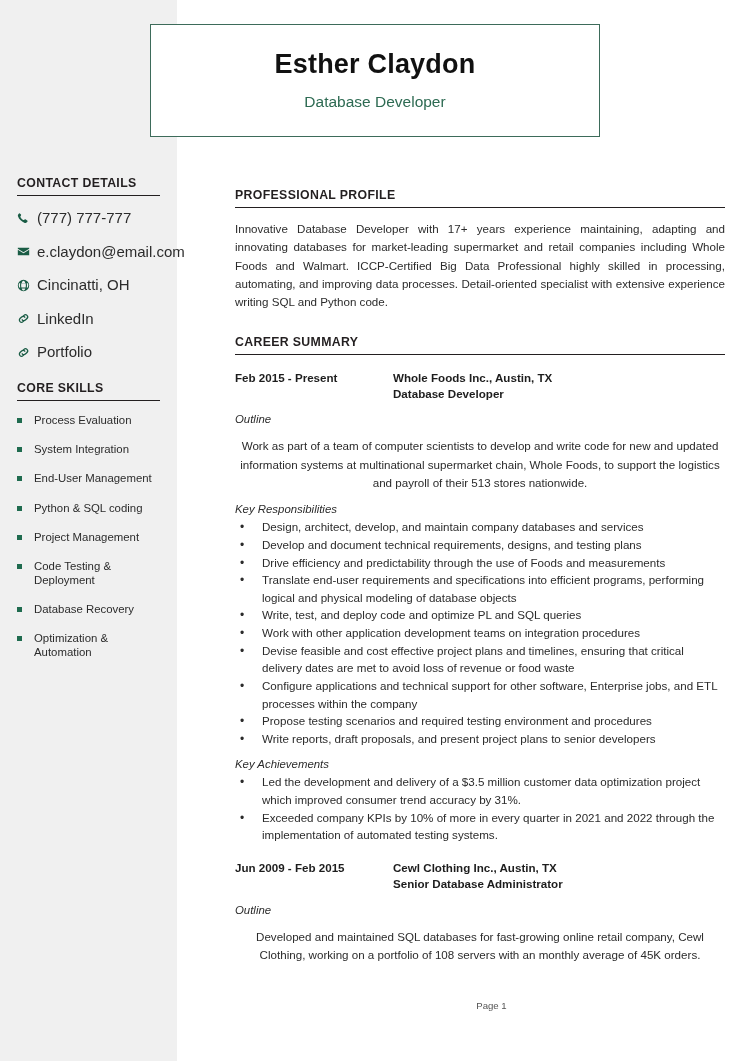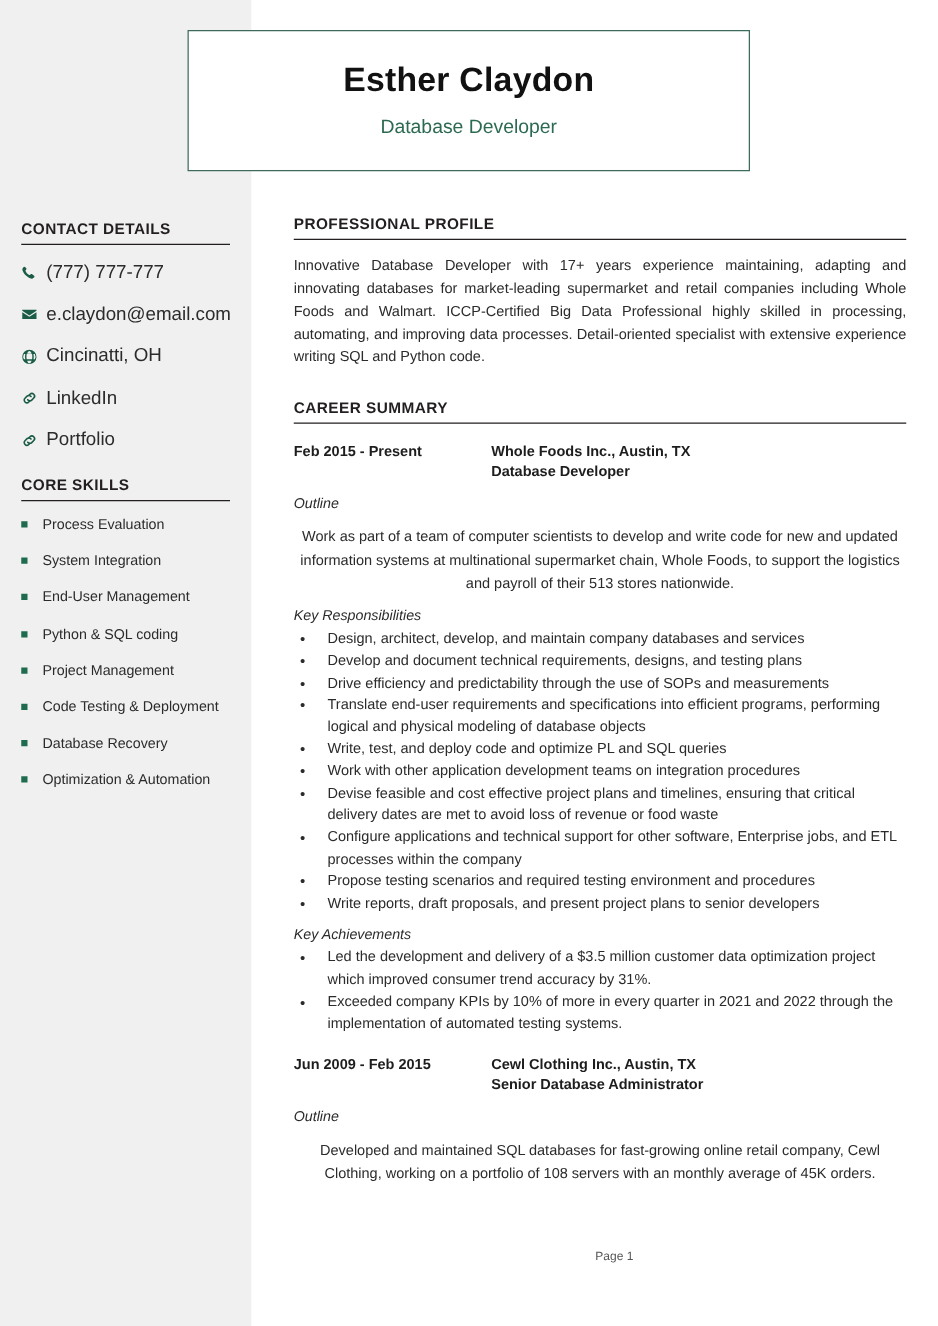--- a/index.html
+++ b/index.html
@@ -9,21 +9,21 @@
     background:#ffffff;
     color:#231f20;
     position:relative;
     overflow:hidden;
   }
   .page { position:relative; width:750px; height:1061px; background:#ffffff; }
 
   
   .sidebar {
     position:absolute; left:0; top:0;
-    width:201px; height:1061px;
+    width:177px; height:1061px;
     background:#f0f0f0;
   }
   .side-inner { padding:0 17px; }
   .side-section { margin-top:0; }
   .side-head {
     font-size:12.3px; font-weight:bold; letter-spacing:0.35px;
     color:#231f20; text-transform:uppercase;
     padding-bottom:5px;
   }
   .side-rule { border-bottom:1.6px solid #231f20; margin-bottom:13px; }
@@ -60,21 +60,21 @@
     align-items:center; justify-content:center;
   }
   .name {
     font-size:27px; font-weight:bold; color:#111111;
     letter-spacing:0.2px; line-height:1;
   }
   .role {
     font-size:15.5px; color:#2d6a52; margin-top:16px; line-height:1;
   }
 
-  .content { position:absolute; left:34px; top:172px; width:490px; }
+  .content { position:absolute; left:34px; top:188px; width:490px; }
 
   .sec-head {
     font-size:12.3px; font-weight:bold; letter-spacing:0.35px;
     color:#231f20; text-transform:uppercase; padding-bottom:5px;
   }
   .sec-rule { border-bottom:1.6px solid #231f20; }
 
   .para {
     font-size:11.6px; line-height:1.58; color:#2b2b2b;
     text-align:justify; margin-top:12px;
@@ -243,21 +243,21 @@
             </div>
           </div>
 
           <div class="subhead">Outline</div>
           <p class="para para-left">Work as part of a team of computer scientists to develop and write code for new and updated information systems at multinational supermarket chain, Whole Foods, to support the logistics and payroll of their 513 stores nationwide.</p>
 
           <div class="subhead">Key Responsibilities</div>
           <ul class="blist">
             <li>Design, architect, develop, and maintain company databases and services</li>
             <li>Develop and document technical requirements, designs, and testing plans</li>
-            <li>Drive efficiency and predictability through the use of SOPs and measurements</li>
+            <li>Drive efficiency and predictability through the use of Foods and measurements</li>
             <li>Translate end-user requirements and specifications into efficient programs, performing logical and physical modeling of database objects</li>
             <li>Write, test, and deploy code and optimize PL and SQL queries</li>
             <li>Work with other application development teams on integration procedures</li>
             <li>Devise feasible and cost effective project plans and timelines, ensuring that critical delivery dates are met to avoid loss of revenue or food waste</li>
             <li>Configure applications and technical support for other software, Enterprise jobs, and ETL processes within the company</li>
             <li>Propose testing scenarios and required testing environment and procedures</li>
             <li>Write reports, draft proposals, and present project plans to senior developers</li>
           </ul>
 
           <div class="subhead">Key Achievements</div>

